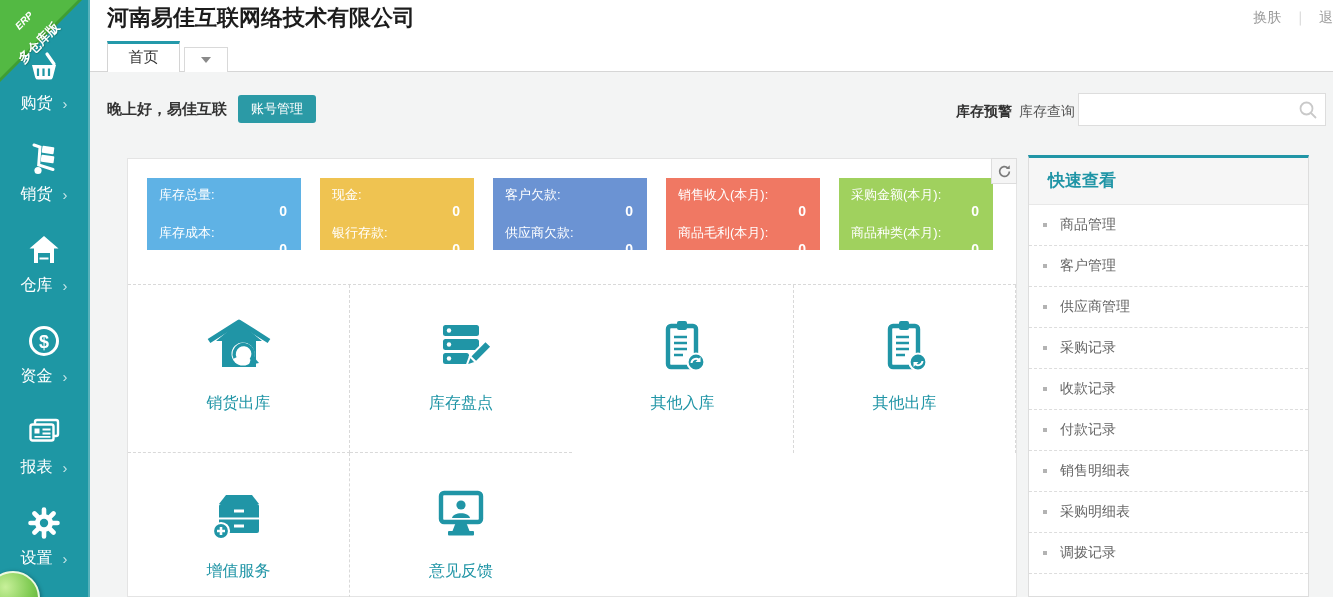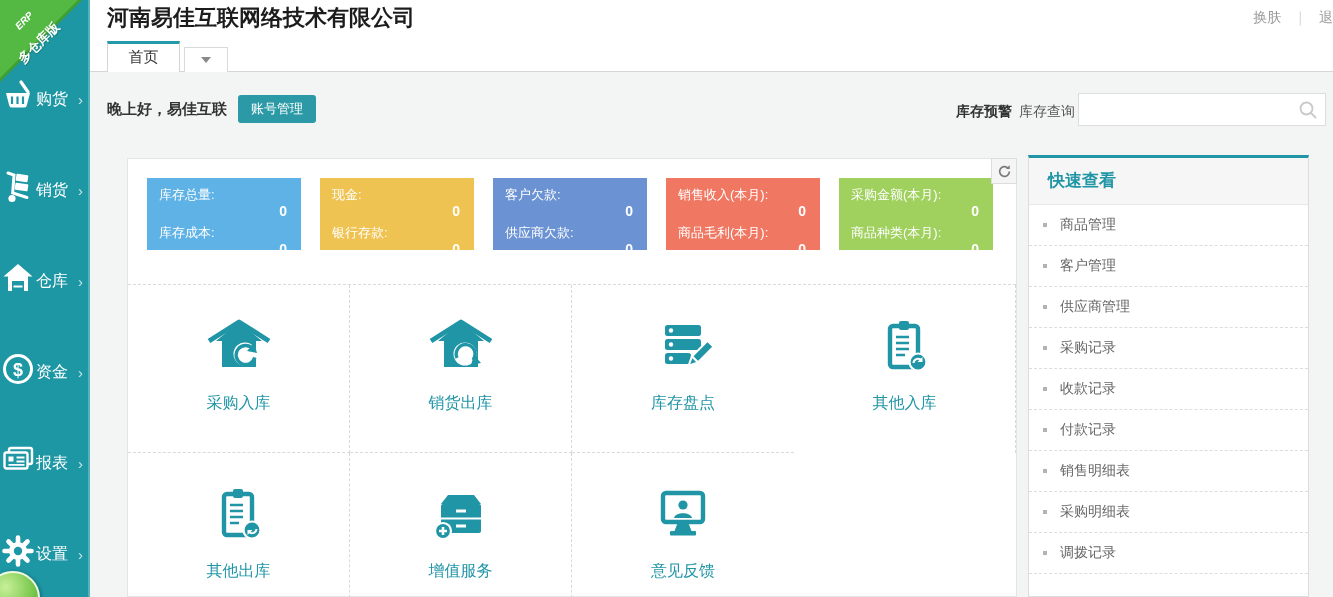--- a/index.html
+++ b/index.html
@@ -3,21 +3,21 @@
 <meta charset="utf-8">
 <style>
   * { margin:0; padding:0; box-sizing:border-box; }
   html,body { width:1333px; height:597px; overflow:hidden; }
   body { font-family:"Liberation Sans","DejaVu Sans",sans-serif; background:#f3f4f4; }
   #app { position:relative; width:1333px; height:597px; overflow:hidden; background:#f3f4f4; }
 
   
   .sidebar { position:absolute; left:0; top:0; width:90px; height:597px; background:#1e97a4;
              border-right:2px solid rgba(255,255,255,.25); padding-top:50px; z-index:2; }
-  .side-item { height:91px; display:flex; flex-direction:row; align-items:center; cursor:pointer; }
+  .side-item { height:91px; display:flex; flex-direction:column; align-items:center; cursor:pointer; }
   .side-item .sicon { width:36px; height:36px; }
   .side-label { margin-top:7px; display:flex; align-items:center; color:#fff; font-size:16px; }
   .side-label .chev { margin-left:10px; font-size:15px; color:rgba(255,255,255,.75); line-height:1; }
 
   
   .ribbon-outer { position:absolute; left:0; top:0; width:0; height:0; z-index:6;
       border-style:solid; border-width:82px 82px 0 0; border-color:#3f9e33 transparent transparent transparent; }
   .ribbon-inner { position:absolute; left:0; top:0; width:0; height:0; z-index:7;
       border-style:solid; border-width:78px 78px 0 0; border-color:#53b943 transparent transparent transparent; }
   .ribbon-txt { position:absolute; z-index:8; color:#fff; transform:rotate(-45deg); white-space:nowrap; }
@@ -260,30 +260,20 @@
             <div class="cvalue">0</div>
           </div>
       </div>
     </div>
 
     <div class="grid">
       <div class="gcell row1">
         <svg class="gicon" viewBox="0 0 64 56">
           <path d="M32 3 9 22h6v26h34V22h6z" fill="#2095a6"></path>
           <path d="M62 22 32 3 2 22" fill="none" stroke="#2095a6" stroke-width="5" stroke-linejoin="round"></path>
-          <circle cx="38" cy="35" r="11.5" fill="#fff"></circle>
-          <path d="M46 30a9.5 9.5 0 1 0 1.8 8.5" fill="none" stroke="#2095a6" stroke-width="3.4"></path>
-          <path d="M47 24l3 10-10-2z" fill="#2095a6"></path>
-        </svg>
-        <div class="glabel">采购入库</div>
-      </div>
-      <div class="gcell row1">
-        <svg class="gicon" viewBox="0 0 64 56">
-          <path d="M32 3 9 22h6v26h34V22h6z" fill="#2095a6"></path>
-          <path d="M62 22 32 3 2 22" fill="none" stroke="#2095a6" stroke-width="5" stroke-linejoin="round"></path>
           <circle cx="36" cy="35" r="11.5" fill="#fff"></circle>
           <path d="M28 39a9.5 9.5 0 1 1 16 2" fill="none" stroke="#2095a6" stroke-width="3.4"></path>
           <path d="M52 44l-10 2 3-10z" fill="#2095a6"></path>
         </svg>
         <div class="glabel">销货出库</div>
       </div>
       <div class="gcell row1 col4">
         <svg class="gicon" viewBox="0 0 64 56">
           <rect x="14" y="6" width="36" height="11" rx="2.5" fill="#2095a6"></rect>
           <rect x="14" y="20" width="36" height="11" rx="2.5" fill="#2095a6"></rect>

